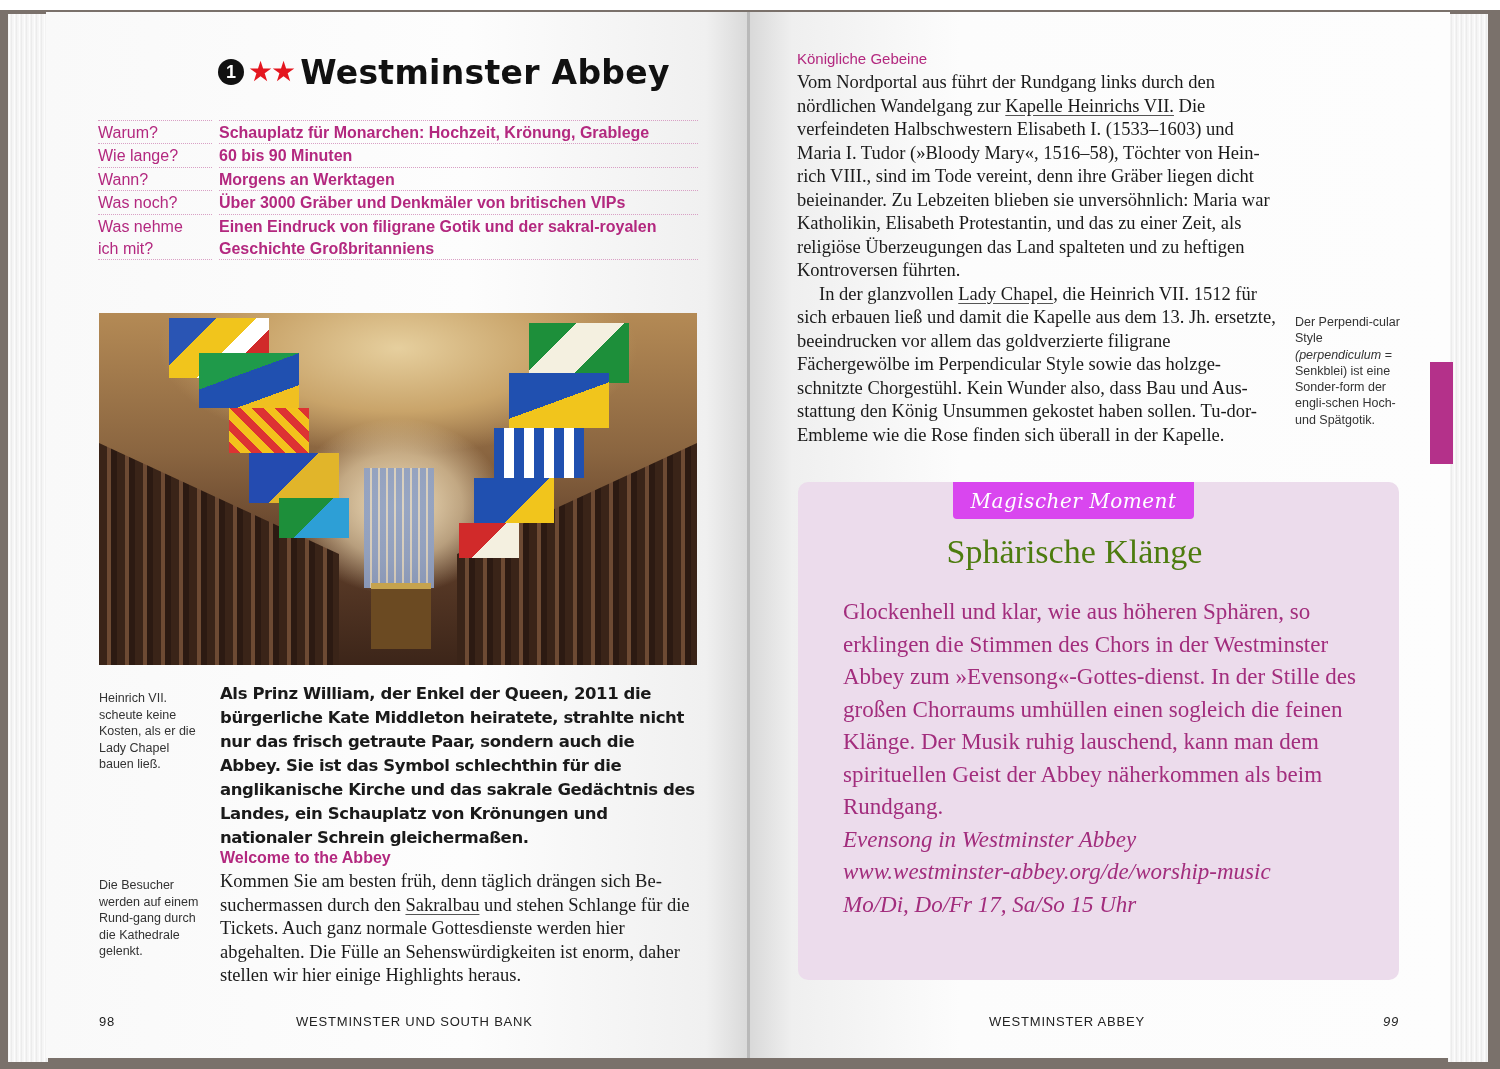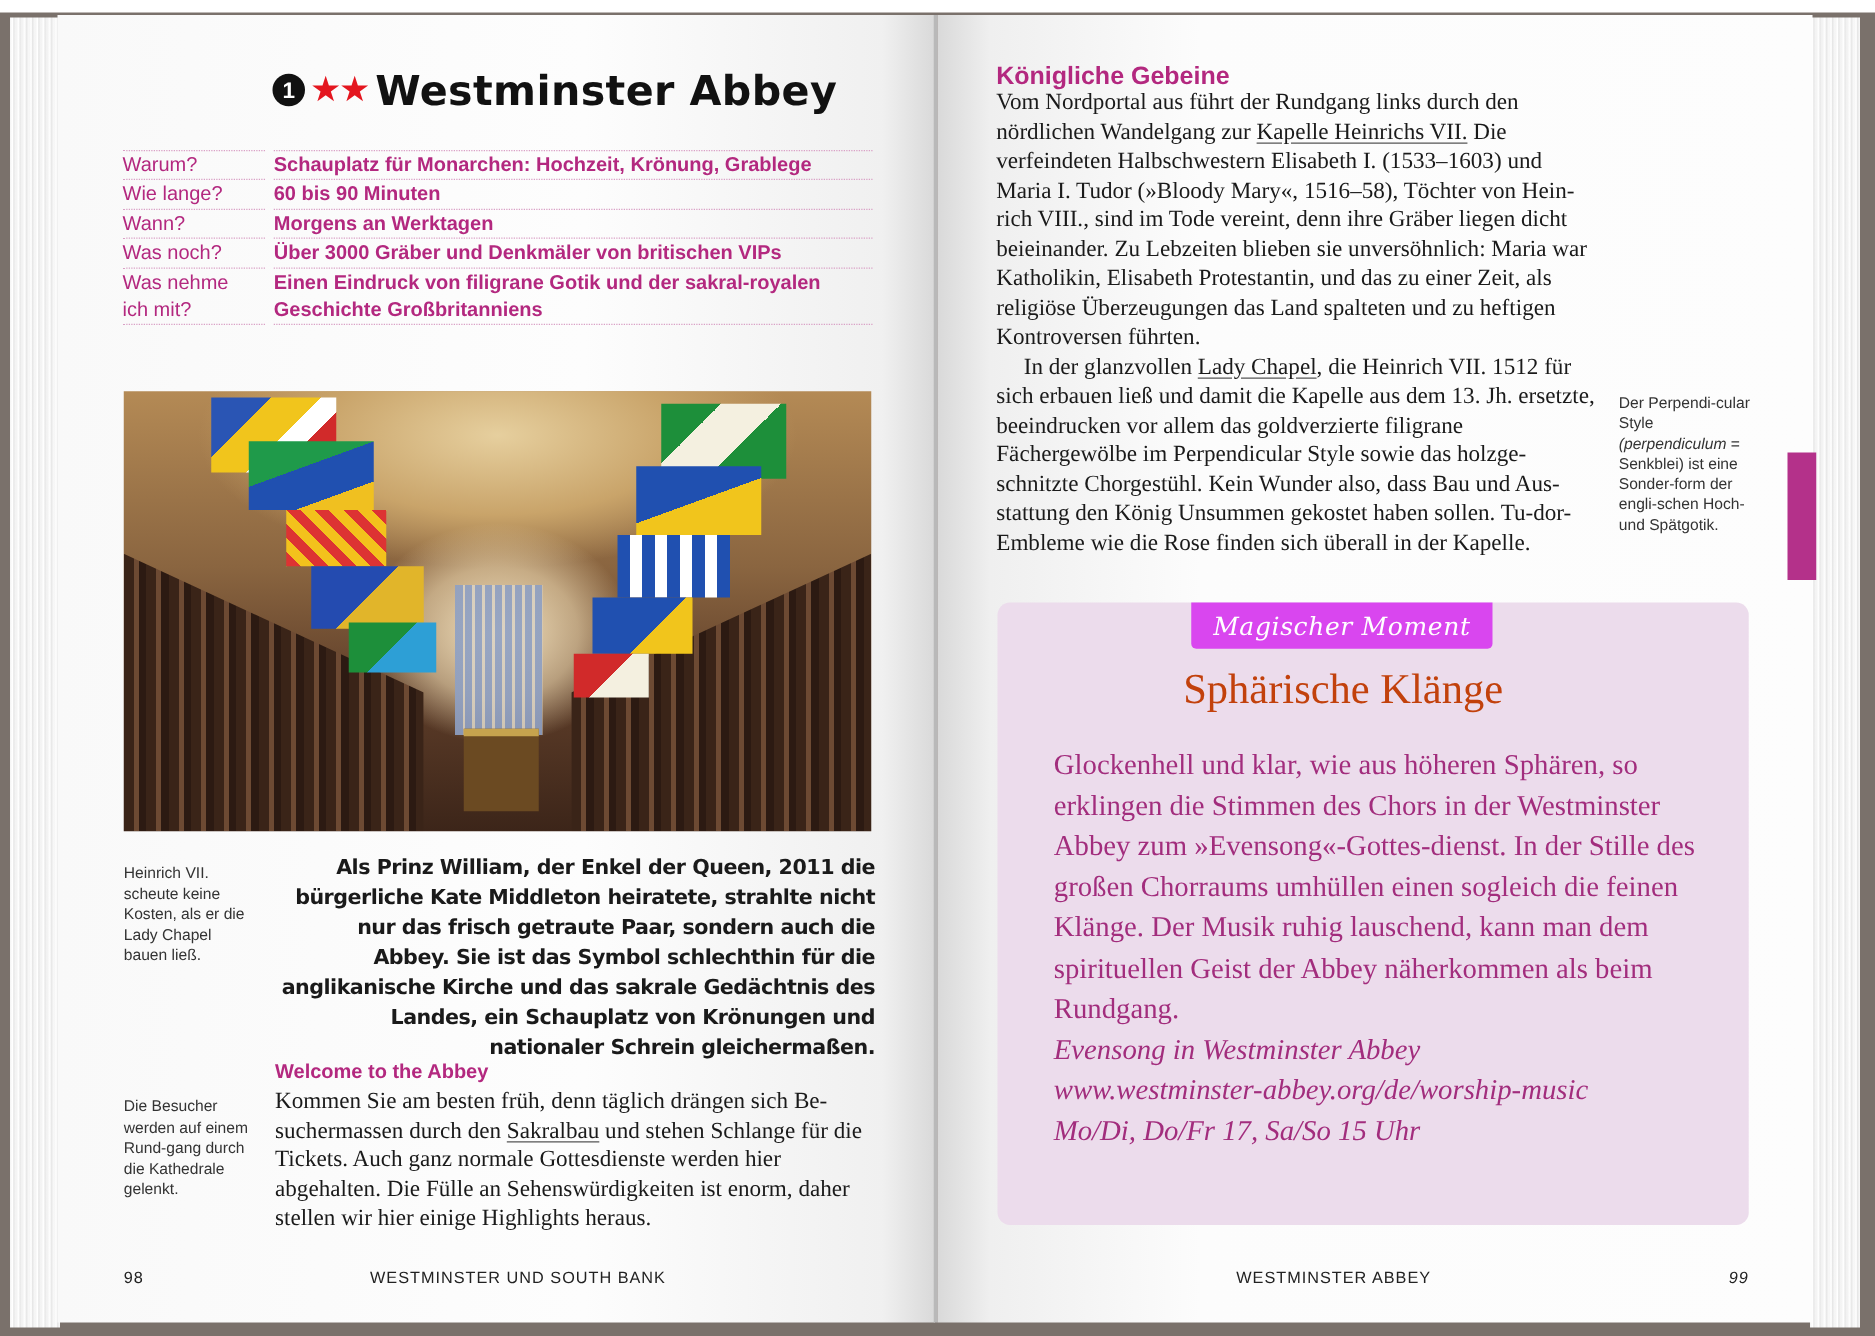--- a/index.html
+++ b/index.html
@@ -98,37 +98,37 @@
   }
   .flag { position: absolute; }
 
   .caption-left {
     position: absolute; left: 99px; font-size: 12.5px; line-height: 16.5px; color: #333;
     width: 105px;
   }
   .lead {
     position: absolute; left: 220px; top: 682px; width: 480px;
     font-size: 16.5px; line-height: 24px; color: #1a1a1a; font-weight: bold;
-    font-family: "DejaVu Sans", sans-serif; letter-spacing: -0.4px; text-align: right;
+    font-family: "DejaVu Sans", sans-serif; letter-spacing: -0.4px;
   }
   .subhead {
     font-size: 16px; color: #b3287f; font-weight: bold;
   }
   .sub1 { position: absolute; left: 220px; top: 849px; }
   .body-serif {
     font-family: "Liberation Serif", serif; color: #1a1a1a;
     font-size: 18.5px; line-height: 23.5px;
   }
   .body-left { position: absolute; left: 220px; top: 870px; width: 480px; }
   .u { text-decoration: underline; text-decoration-color: #555; text-underline-offset: 3px; }
 
   .footer { position: absolute; top: 1014px; font-size: 13px; color: #222; letter-spacing: 0.8px; }
 
   
-  .sub2 { position: absolute; left: 797px; top: 50px; font-size: 20px; font-weight: bold; }
+  .sub2 { position: absolute; left: 797px; top: 50px; font-size: 15px; font-weight: normal; }
   .body-right { position: absolute; left: 797px; top: 71px; width: 480px; }
   .body-right p { margin: 0; }
   .indent { text-indent: 22px; }
   .caption-right {
     position: absolute; left: 1295px; top: 314px; width: 110px;
     font-size: 12.5px; line-height: 16.3px; color: #333;
   }
   .thumb-tab {
     position: absolute; left: 1430px; top: 362px; width: 23px; height: 102px; background: #b4318a;
   }
@@ -139,21 +139,21 @@
   }
   .magic-label {
     position: absolute; left: 953px; top: 482px; width: 241px; height: 37px;
     background: #d946ef; border-radius: 0 0 4px 4px;
     color: #fff; font-family: "DejaVu Serif", serif; font-style: italic;
     font-size: 20px; display: flex; align-items: center; justify-content: center;
     letter-spacing: 0.5px;
   }
   .magic-title {
     position: absolute; left: 798px; top: 533px; width: 553px; text-align: center;
-    font-family: "Liberation Serif", serif; font-size: 34px; color: #c2410c;
+    font-family: "Liberation Serif", serif; font-size: 34px; color: #4d7c0f;
   }
   .magic-body {
     position: absolute; left: 843px; top: 596px; width: 520px;
     font-family: "Liberation Serif", serif; font-size: 23px; line-height: 32.5px; color: #a22d7d;
   }
   .magic-body .it { font-style: italic; }
 </style>
 </head>
 <body>
 

